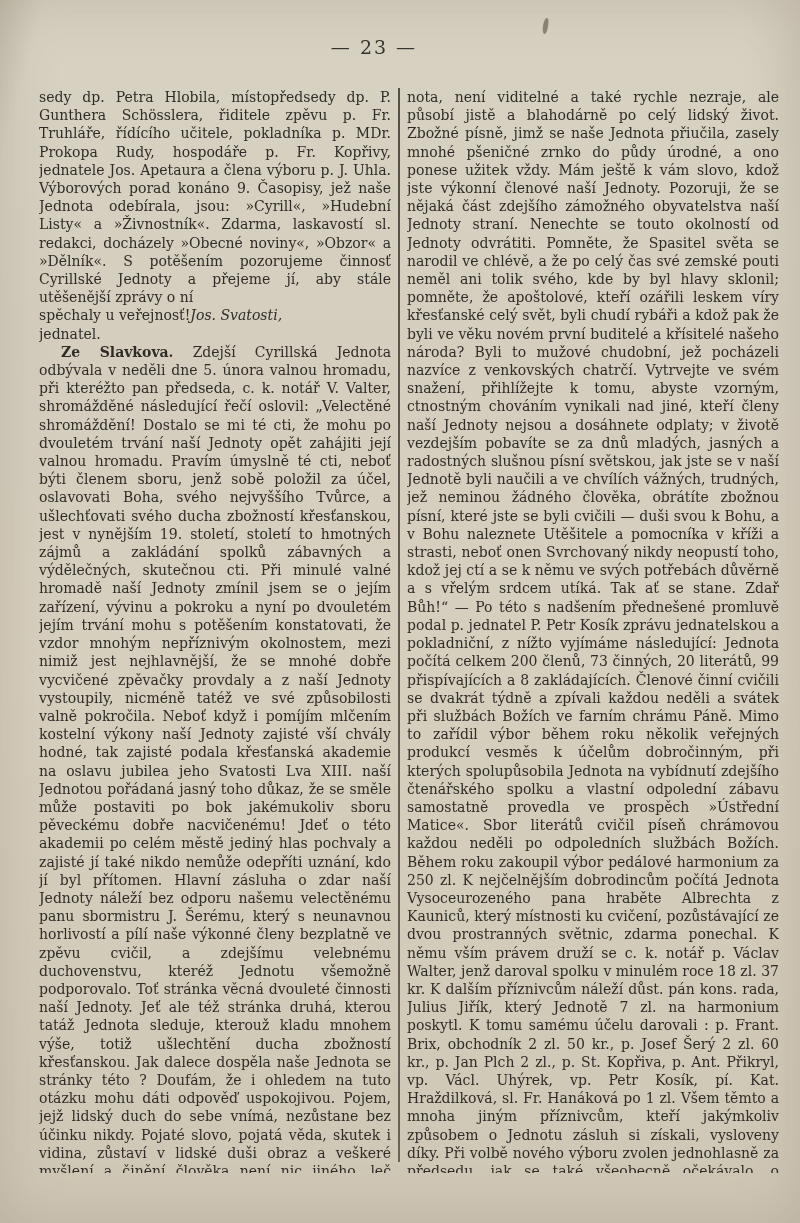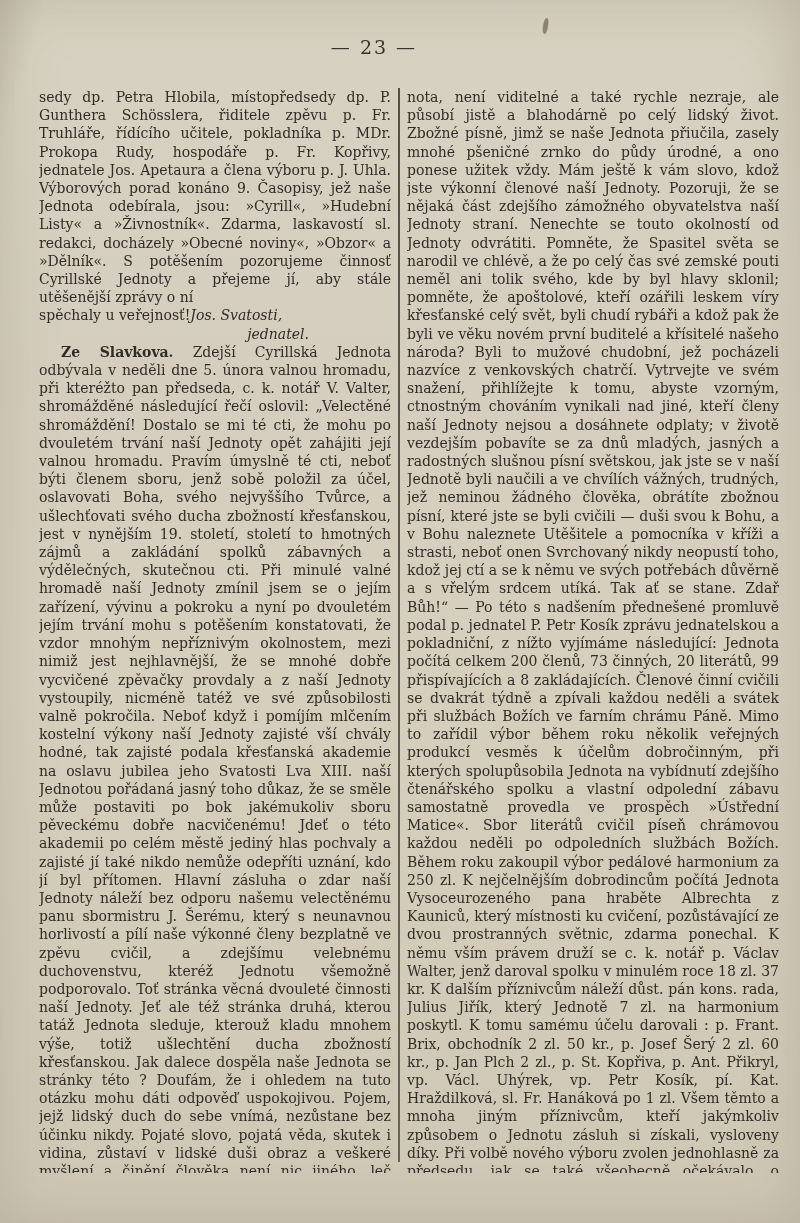--- a/index.html
+++ b/index.html
@@ -61,23 +61,22 @@
   p { margin: 0; }
   .sig-row {
     display: flex;
     align-items: baseline;
   }
   .sig-name {
     font-style: italic;
     padding-right: 32px;
   }
   .sig-role {
-    text-align: right;
+    text-align: left;
     padding-right: 82px;
-    font-style: italic;
   }
   .lead-bold { font-weight: bold; }
   .indent { text-indent: 22px; }
 </style>
 </head>
 <body>
 
 <div class="page">
 
   <div class="page-number">— 23 —</div>

